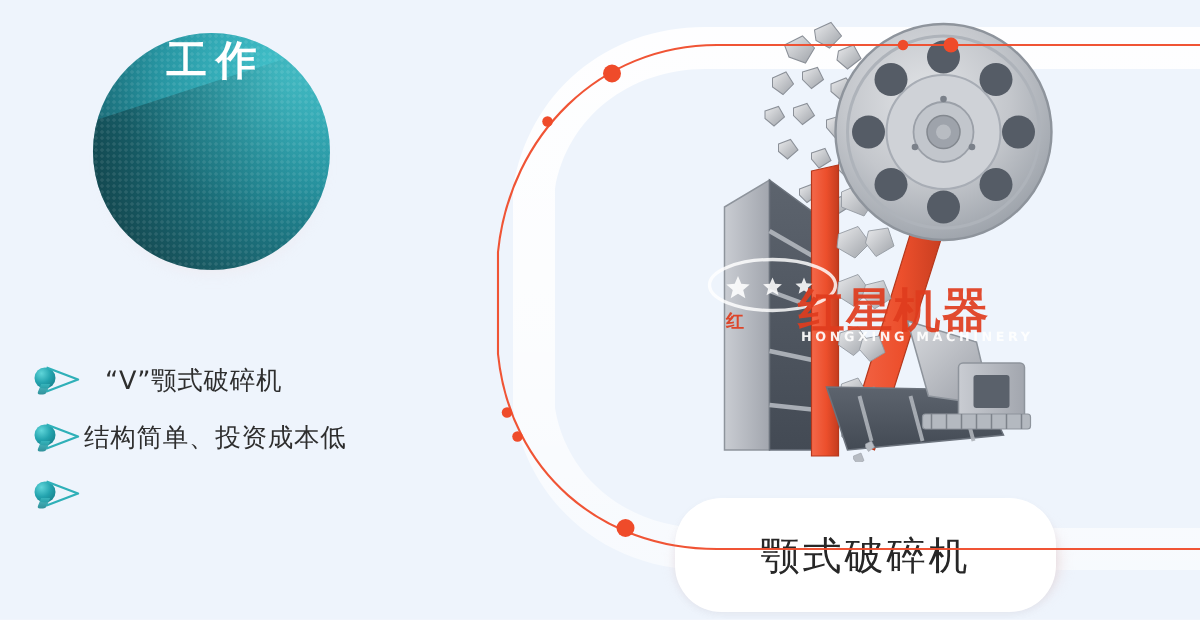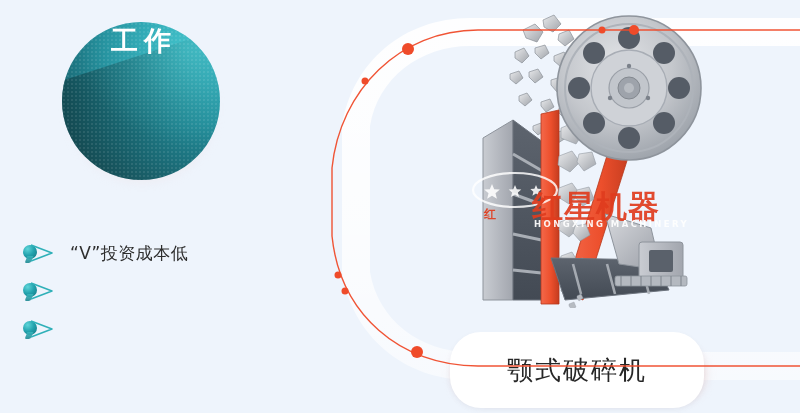--- a/index.html
+++ b/index.html
@@ -123,31 +123,32 @@
   <div class="bullets">
 
     <div class="bullet-row indent">
       <span class="bullet-ico">
         <span class="ball"></span>
         <span class="tail"></span>
         <svg class="tri" width="24" height="20" viewBox="0 0 24 20">
           <path d="M1,2 L22,10 L1,18" fill="none" stroke="#2fb0b8" stroke-width="1.6" stroke-linejoin="round"></path>
         </svg>
       </span>
-      <span class="bullet-label">“V”投资成本低</span>
+      <span class="bullet-label">“V”颚式破碎机</span>
     </div>
 
     <div class="bullet-row">
       <span class="bullet-ico">
         <span class="ball"></span>
         <span class="tail"></span>
         <svg class="tri" width="24" height="20" viewBox="0 0 24 20">
           <path d="M1,2 L22,10 L1,18" fill="none" stroke="#2fb0b8" stroke-width="1.6" stroke-linejoin="round"></path>
         </svg>
       </span>
+      <span class="bullet-label">结构简单、投资成本低</span>
     </div>
 
     <div class="bullet-row">
       <span class="bullet-ico">
         <span class="ball"></span>
         <span class="tail"></span>
         <svg class="tri" width="24" height="20" viewBox="0 0 24 20">
           <path d="M1,2 L22,10 L1,18" fill="none" stroke="#2fb0b8" stroke-width="1.6" stroke-linejoin="round"></path>
         </svg>
       </span>

